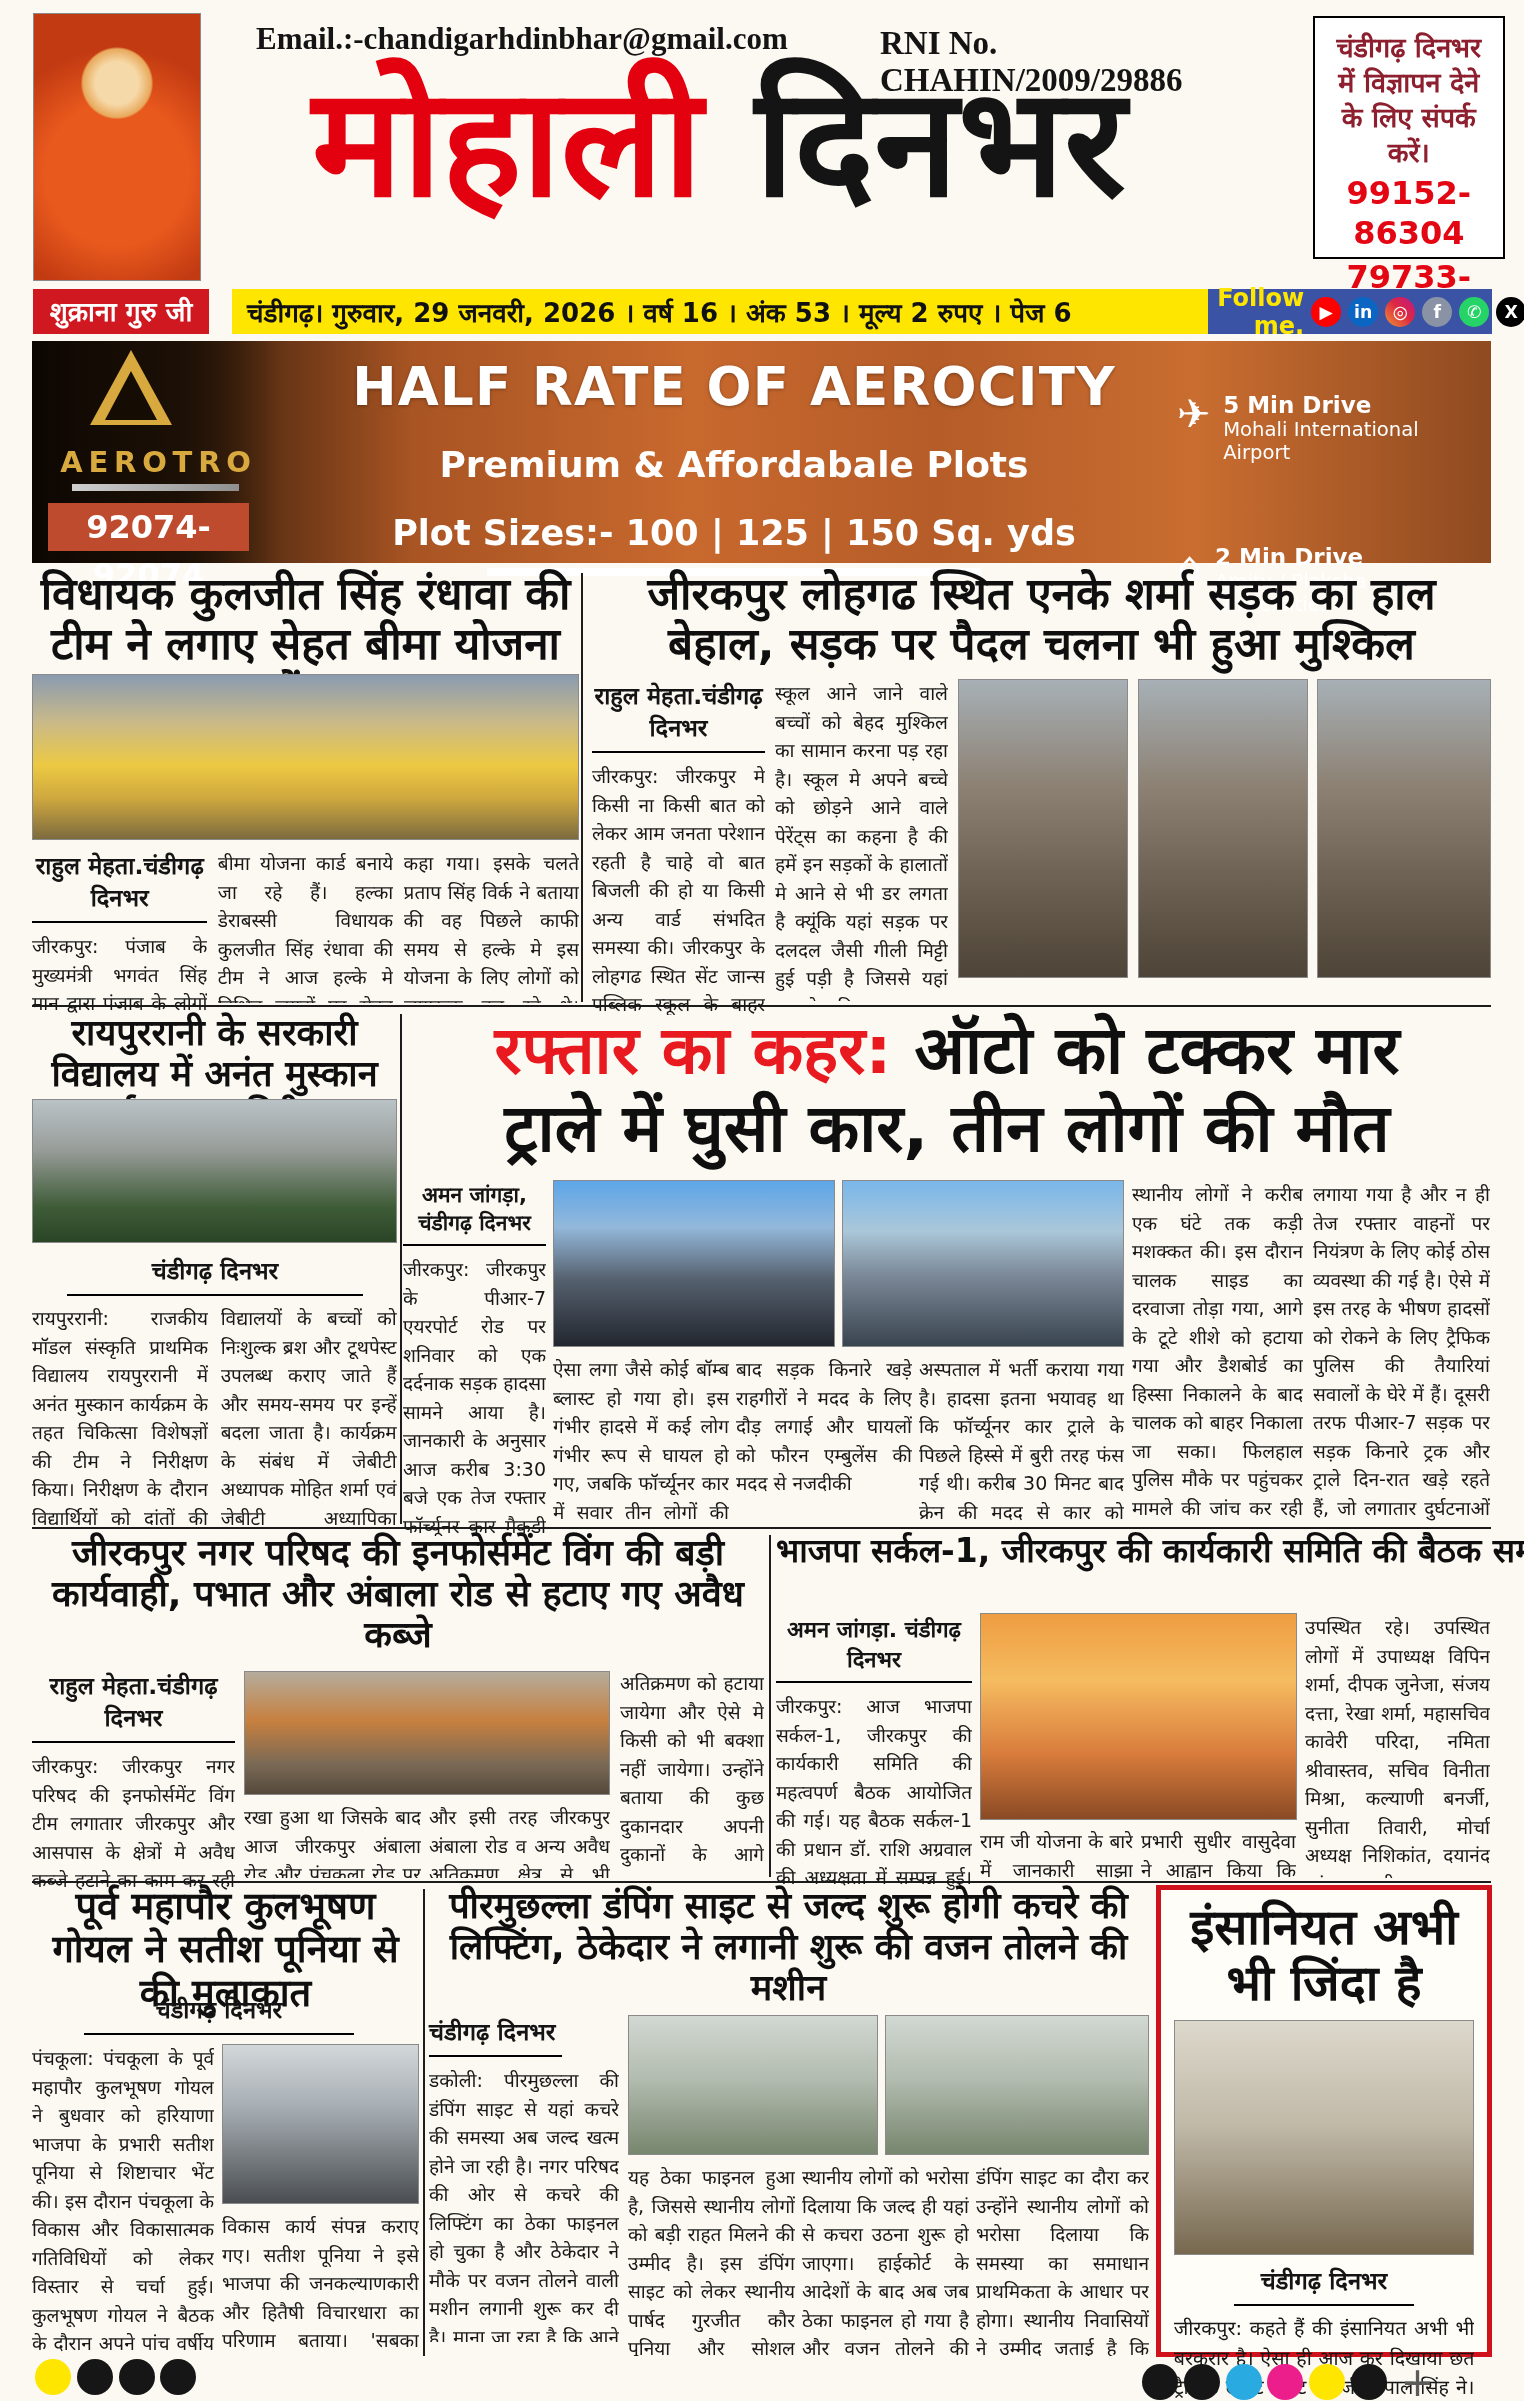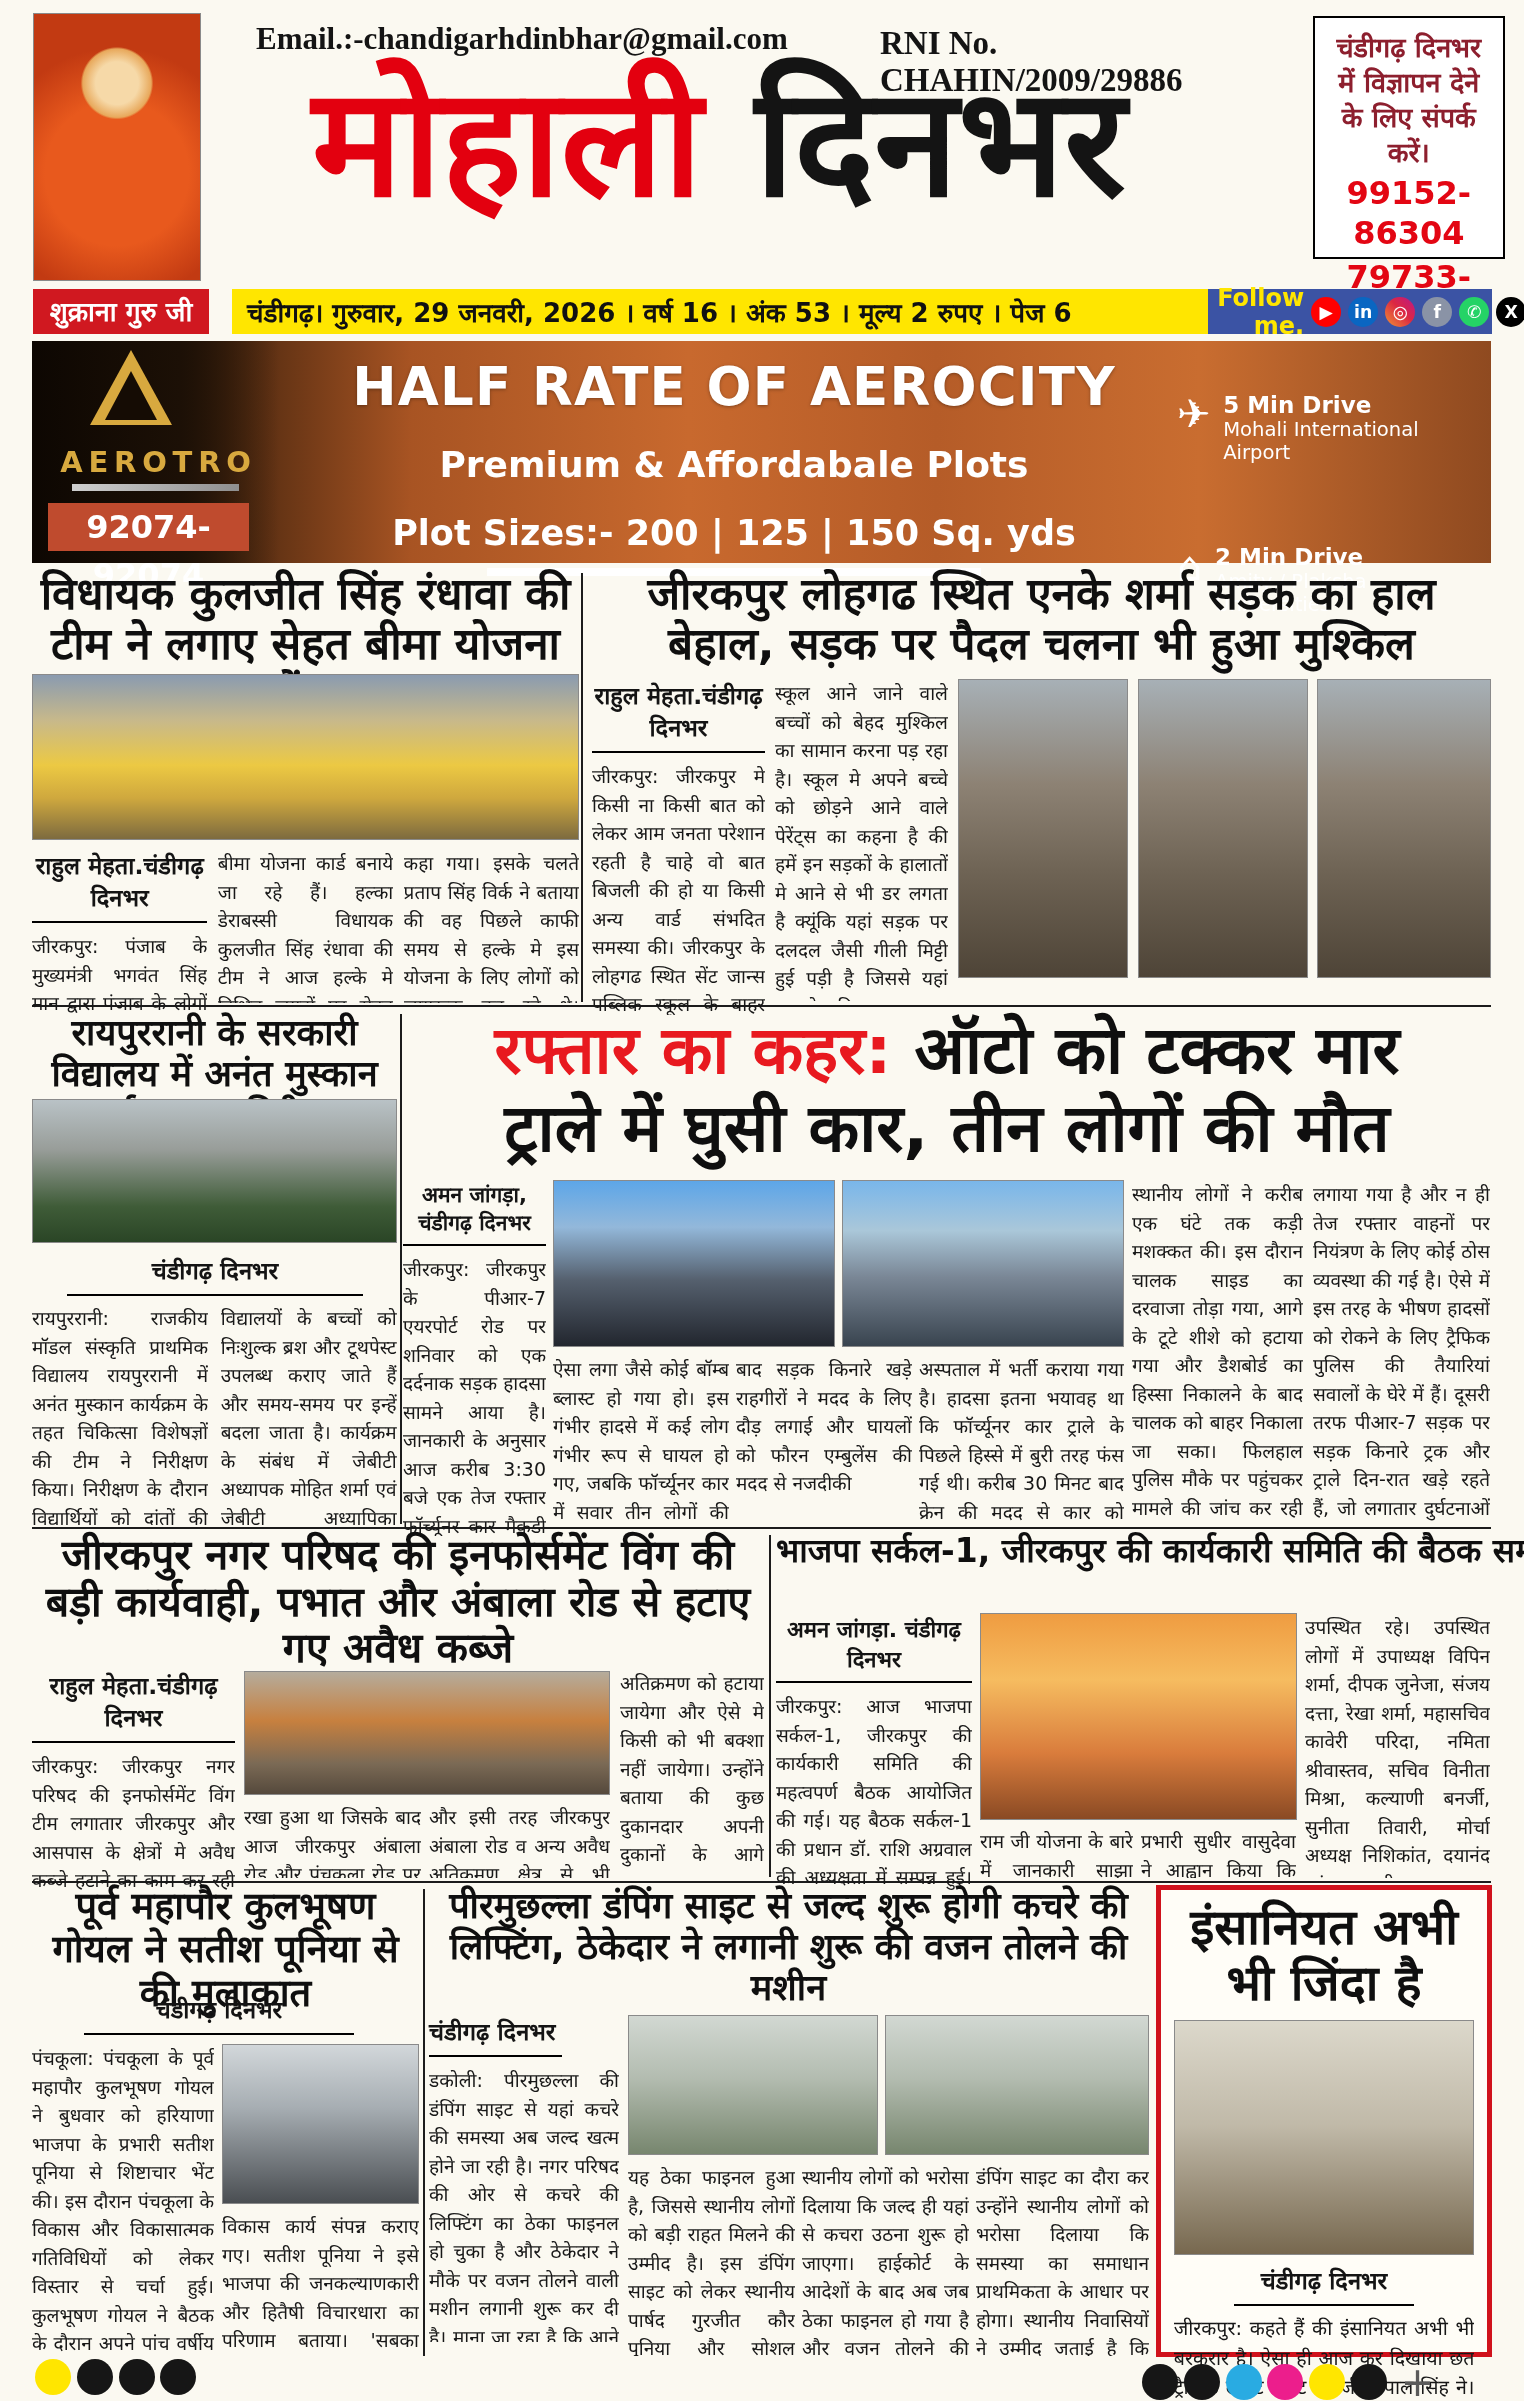--- a/index.html
+++ b/index.html
@@ -108,21 +108,21 @@
   <div class="abs adban" style="left:32px;top:341px;width:1459px;height:222px;">
     <div class="abs ad-left" style="left:0;top:0;width:247px;height:222px;">
       <div class="abs tri" style="left:58px;top:9.2px;"></div>
       <div class="abs ad-brand" style="left:23px;top:104px;width:207px;text-align:center;">AEROTRO</div>
       <div class="abs ad-bar" style="left:40px;top:143px;width:167px;"></div>
       <div class="abs ad-phone" style="left:16px;top:162px;width:201px;height:48px;">92074-92074</div>
     </div>
     <div class="abs center" style="left:276px;top:15px;width:852px;">
       <div class="ad-h1">HALF RATE OF AEROCITY</div>
       <div class="ad-h2" style="margin-top:26.5px;">Premium &amp; Affordabale Plots</div>
-      <div class="ad-h3" style="margin-top:28px;">Plot Sizes:- 200 | 125 | 150 Sq. yds</div>
+      <div class="ad-h3" style="margin-top:28px;">Plot Sizes:- 100 | 125 | 150 Sq. yds</div>
       <div class="ad-underline"></div>
     </div>
     <div class="abs" style="left:1145px;top:23px;width:305px;">
       <div class="ad-item">
         <span class="ig">✈</span>
         <span>
             <div class="t1">5 Min Drive</div>
               <div class="t2">Mohali International Airport</div>
           </span>
       </div>
@@ -193,21 +193,21 @@
       <div class="abs photo ph-crash2" style="left:439px;top:0;width:282px;height:167px;"></div>
       <div class="abs body-t" style="left:150px;top:175px;width:176px;height:170px;">ऐसा लगा जैसे कोई बॉम्ब ब्लास्ट हो गया हो। इस गंभीर हादसे में कई लोग गंभीर रूप से घायल हो गए, जबकि फॉर्च्यूनर कार में सवार तीन लोगों की मौके पर ही मौत हो गई। प्रत्यक्षदर्शियों के अनुसार फॉर्च्यूनर की तेज रफ्तार हादसे का मुख्य कारण बताई जा रही है। टक्कर के</div>
       <div class="abs body-t" style="left:333px;top:175px;width:176px;height:170px;">बाद सड़क किनारे खड़े राहगीरों ने मदद के लिए दौड़ लगाई और घायलों को फौरन एम्बुलेंस की मदद से नजदीकी</div>
       <div class="abs body-t" style="left:516px;top:175px;width:205px;height:170px;">अस्पताल में भर्ती कराया गया है। हादसा इतना भयावह था कि फॉर्च्यूनर कार ट्राले के पिछले हिस्से में बुरी तरह फंस गई थी। करीब 30 मिनट बाद क्रेन की मदद से कार को बाहर निकाला गया। इसके बाद फॉर्च्यूनर के अंदर फंसे चालक को निकालने के लिए पुलिस और</div>
       <div class="abs body-t" style="left:729px;top:0;width:171px;height:345px;">स्थानीय लोगों ने करीब एक घंटे तक कड़ी मशक्कत की। इस दौरान चालक साइड का दरवाजा तोड़ा गया, आगे के टूटे शीशे को हटाया गया और डैशबोर्ड का हिस्सा निकालने के बाद चालक को बाहर निकाला जा सका। फिलहाल पुलिस मौके पर पहुंचकर मामले की जांच कर रही है और हादसे से संबंधित सभी पहलुओं की जानकारी जुटाई जा रही है। एक तरफ ट्रैफिक पुलिस लगातार लोगों को यातायात नियमों का पालन करने की सलाह देती है और नियम तोड़ने वालों पर कार्रवाई की बात करती है। लेकिन हकीकत यह है कि पीआर-7 एयरपोर्ट रोड पर न तो कोई स्पीड लिमिट कैमरा</div>
       <div class="abs body-t" style="left:910px;top:0;width:177px;height:345px;">लगाया गया है और न ही तेज रफ्तार वाहनों पर नियंत्रण के लिए कोई ठोस व्यवस्था की गई है। ऐसे में इस तरह के भीषण हादसों को रोकने के लिए ट्रैफिक पुलिस की तैयारियां सवालों के घेरे में हैं। दूसरी तरफ पीआर-7 सड़क पर सड़क किनारे ट्रक और ट्राले दिन-रात खड़े रहते हैं, जो लगातार दुर्घटनाओं को न्योता दे रहे हैं। बावजूद इसके पुलिस प्रशासन का इस ओर कोई खास ध्यान नहीं है। न तो इन अवैध रूप से खड़े भारी वाहनों पर कोई कार्रवाई की जा रही है और न ही सड़क को सुरक्षित बनाने के लिए कोई सख्त कदम उठाए जा रहे हैं।</div>
     </div>
   </div>
 
   <div class="abs" style="left:32px;top:1532px;width:732px;height:345px;">
-    <div class="abs hl center" style="left:0;top:0;width:732px;font-size:41px;">जीरकपुर नगर परिषद की इनफोर्समेंट विंग की बड़ी कार्यवाही, पभात और अंबाला रोड से हटाए गए अवैध कब्जे</div>
+    <div class="abs hl center" style="left:0;top:0;width:732px;font-size:36px;">जीरकपुर नगर परिषद की इनफोर्समेंट विंग की बड़ी कार्यवाही, पभात और अंबाला रोड से हटाए गए अवैध कब्जे</div>
     <div class="abs" style="left:0;top:137px;width:732px;height:208px;">
       <div class="abs" style="left:0;top:0;width:203px;height:208px;">
         <div class="byline">राहुल मेहता.चंडीगढ़ दिनभर</div>
         <div class="body-t" style="height:144px;">जीरकपुर: जीरकपुर नगर परिषद की इनफोर्समेंट विंग टीम लगातार जीरकपुर और आसपास के क्षेत्रों मे अवैध कब्जे हटाने का काम कर रही है। लगातार अवैध अतिक्रमण पर कार्यवाही कर रही है। इनफोर्समेंट विंग टीम के रविंद्र पाल सिंह ने बताया की पभात रोड से सरकारी जमीन पर अवैध तरीके से दुकानों के बाहर रखे सामान</div>
       </div>
       <div class="abs photo ph-enf" style="left:212px;top:2.3px;width:366px;height:124px;"></div>
       <div class="abs body-t" style="left:212px;top:134px;width:177px;height:75px;">रखा हुआ था जिसके बाद आज जीरकपुर अंबाला रोड और पंचकूला रोड पर लगे अवैध कब्जों को हटाने का कार्य लगातार जारी है। जीरकपुर नगर परिषद द्वारा वीआईपी रोड पर लगे अवैध कब्जे भी हटाने की कार्यवाही जारी है।</div>
       <div class="abs body-t" style="left:397px;top:134px;width:181px;height:75px;">और इसी तरह जीरकपुर अंबाला रोड व अन्य अवैध अतिक्रमण क्षेत्र से भी अवैध कब्जे हटाकर काफी सामान जब्त किया गया। उन्होंने बताया की सरकारी जमीन पर कब्जा करने वालों पर यह कार्यवाही की जाएगी।</div>
       <div class="abs body-t" style="left:588px;top:0;width:144px;height:208px;">अतिक्रमण को हटाया जायेगा और ऐसे मे किसी को भी बक्शा नहीं जायेगा। उन्होंने बताया की कुछ दुकानदार अपनी दुकानों के आगे अपना सामान सजा कर रख देते हैं जिससे की राहगीरों को निकलने मे परेशानी होती है। ऐसे अतिक्रमण पर भी उनकी टीम की पैनी नजर है और उस पर उचित कार्यवाही की जाएगी।</div>
     </div>

